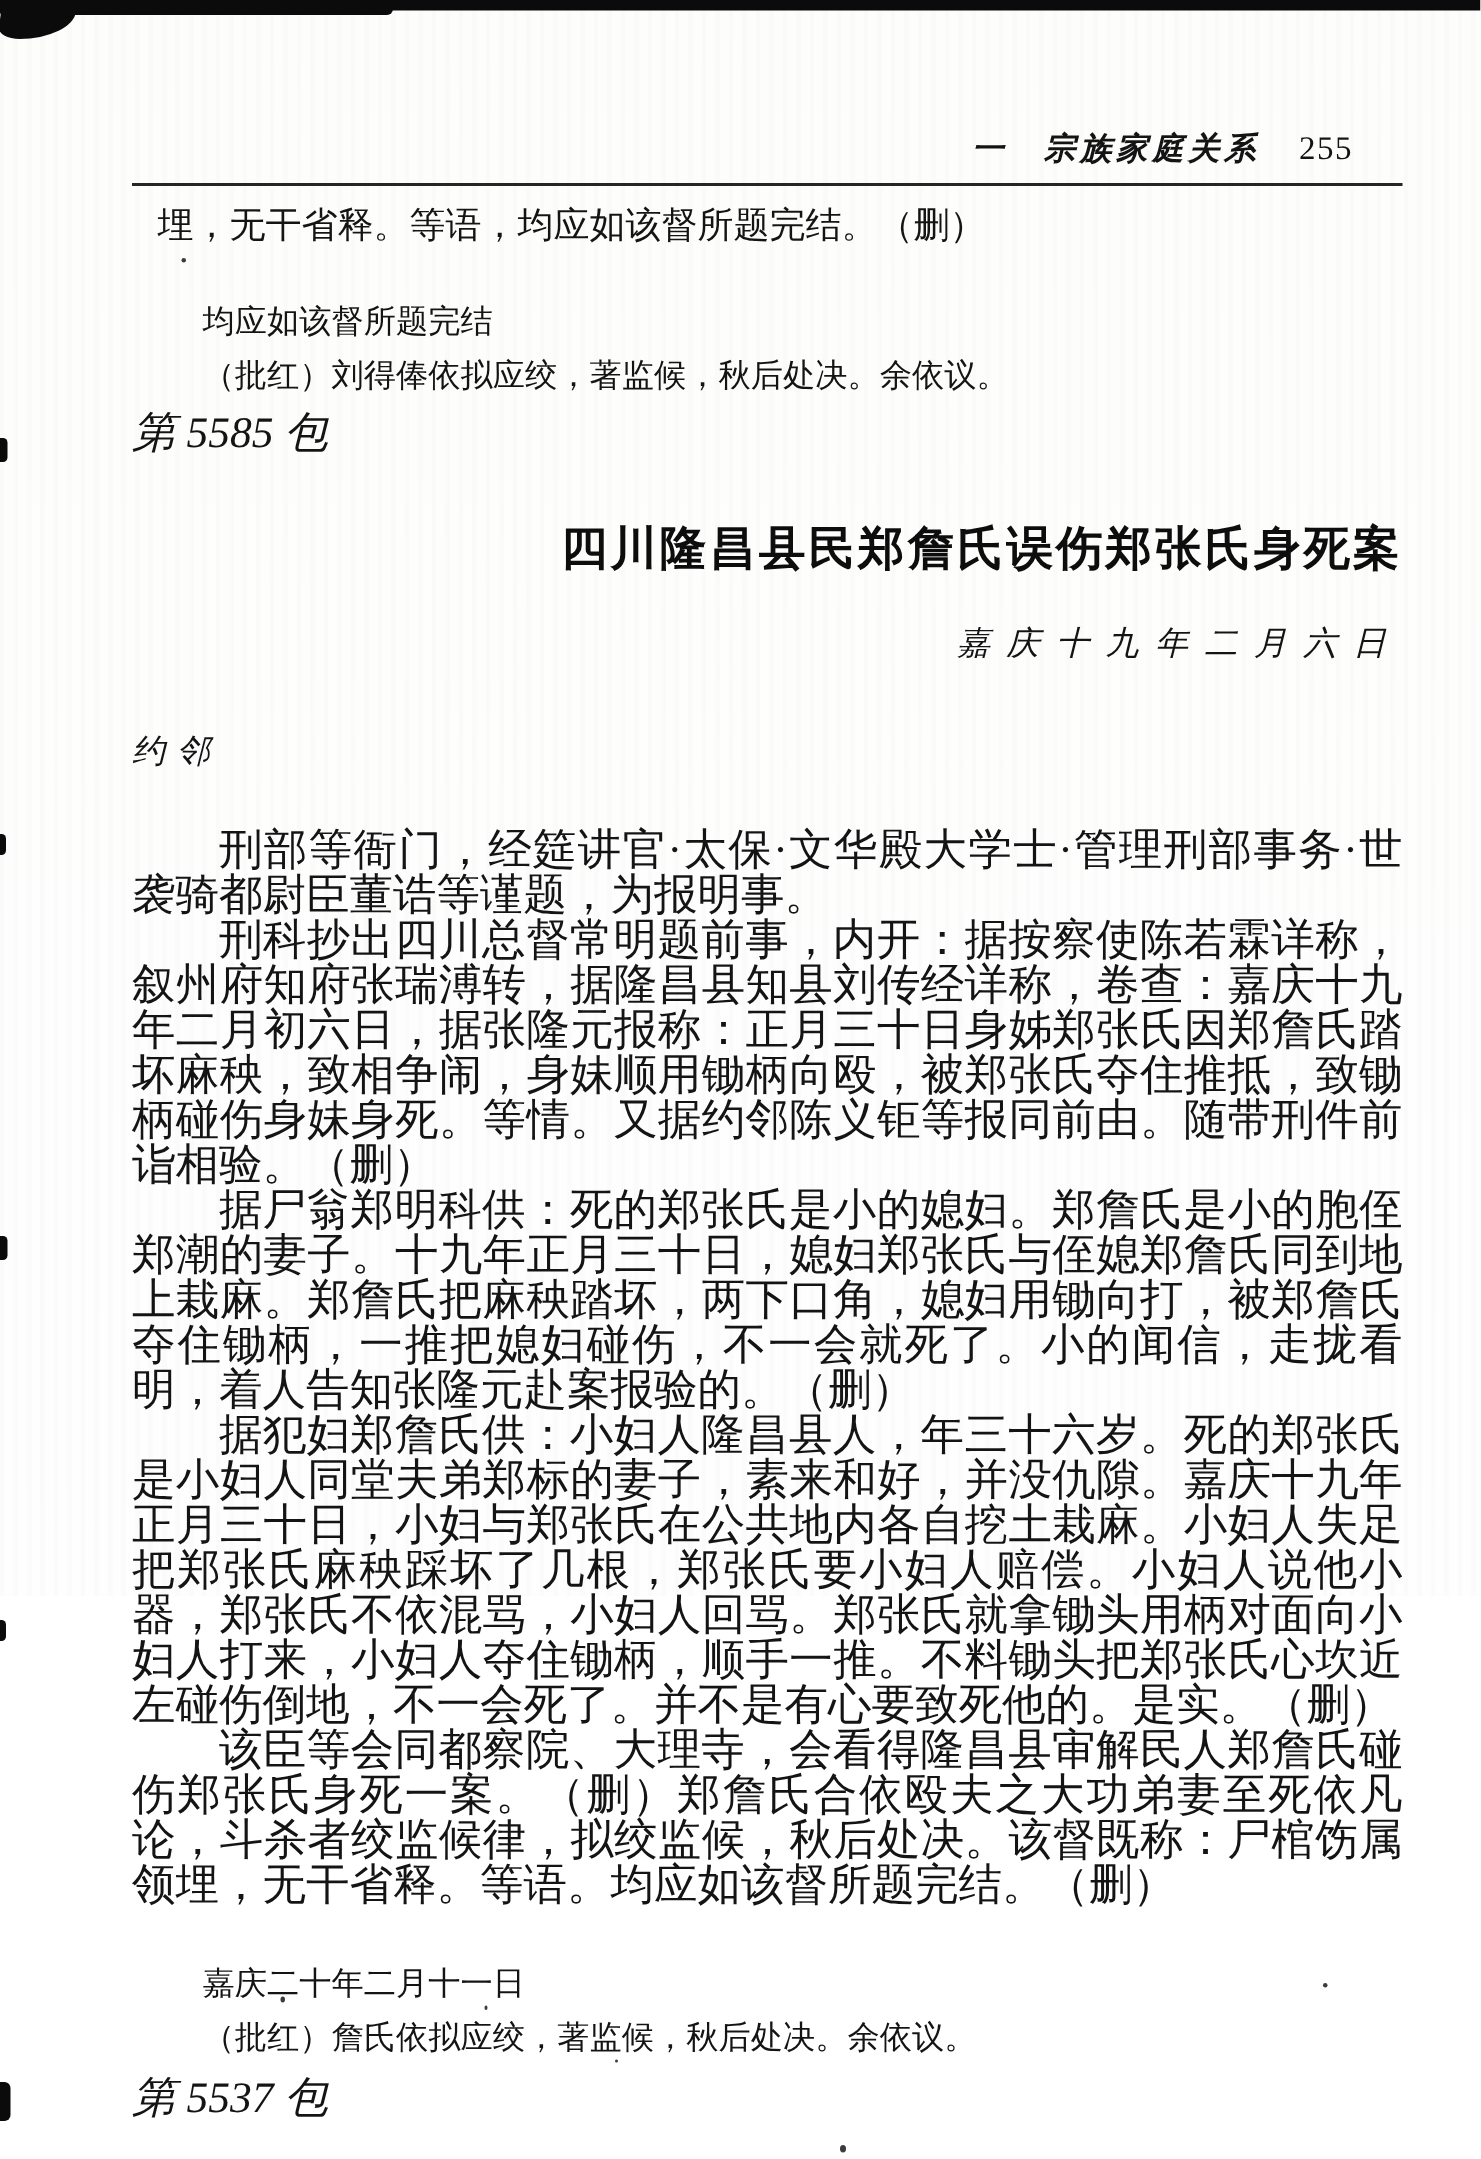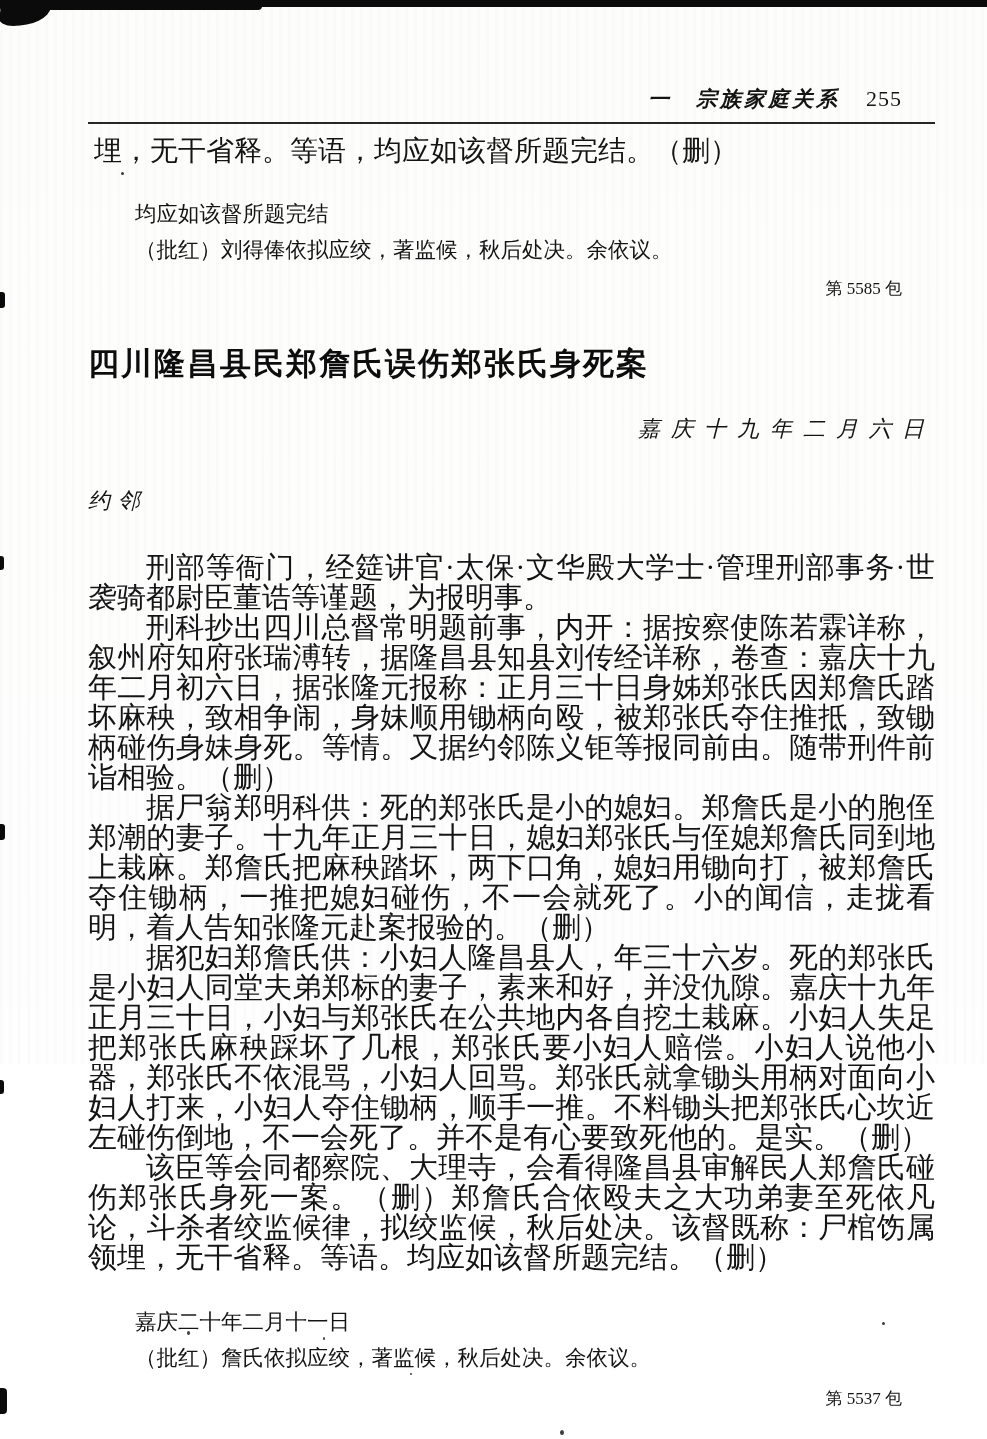--- a/index.html
+++ b/index.html
@@ -40,44 +40,45 @@
     margin-left:26px;
     font-size:22px;
   }
   .header-rule{
     border:none;
     border-top:2.5px solid #262626;
     margin:8px 0 0 0;
   }
   
   .bodyline{
-    margin:12px 0 0 6px;
-    font-size:28px;
+    margin:12px 0 0 17px;
+    font-size:24px;
     line-height:30px;
     text-align:justify;
   }
   .date-block{
     margin:30px 0 0 47px;
     font-size:21.5px;
     line-height:36px;
   }
   .date-block p{margin:0;}
   .archive{
     margin:6px 0 0 0;
-    text-align:right;
+    text-align:left;
     padding-right:33px;
-    font-size:17px;
+    font-size:29px;
     line-height:30px;
+    font-style:italic;
   }
   .archive.last{margin-top:8px;}
   
   .case-title{
     margin:40px 0 0 0;
-    text-align:left;
-    font-family:Liberation Mono, monospace;
+    text-align:right;
+    font-family:Liberation Sans, sans-serif;
     font-weight:900;
     font-size:31px;
     line-height:44px;
     letter-spacing:2px;
     color:#0d0d0d;
   }
   .case-date{
     margin:26px 0 0 0;
     text-align:right;
     font-size:22px;

